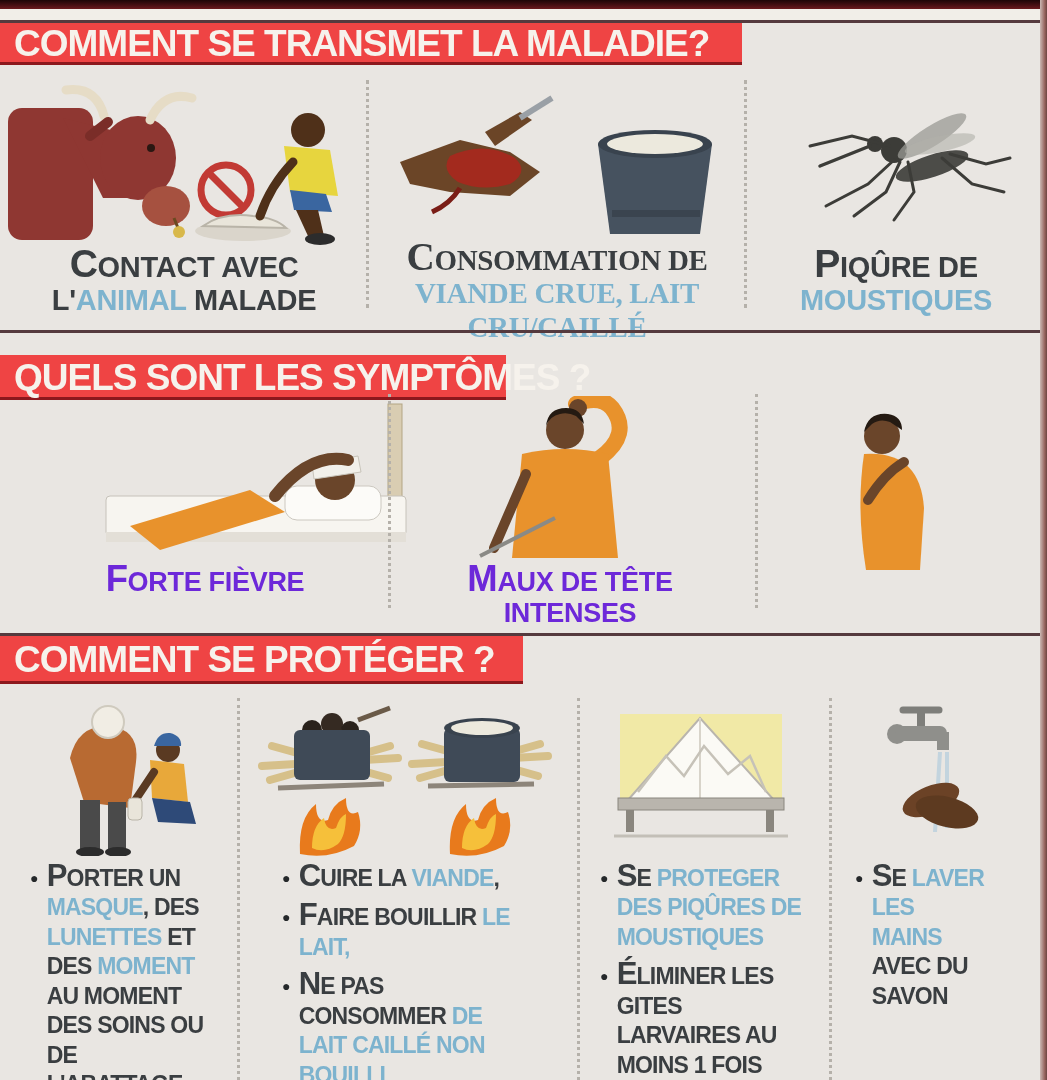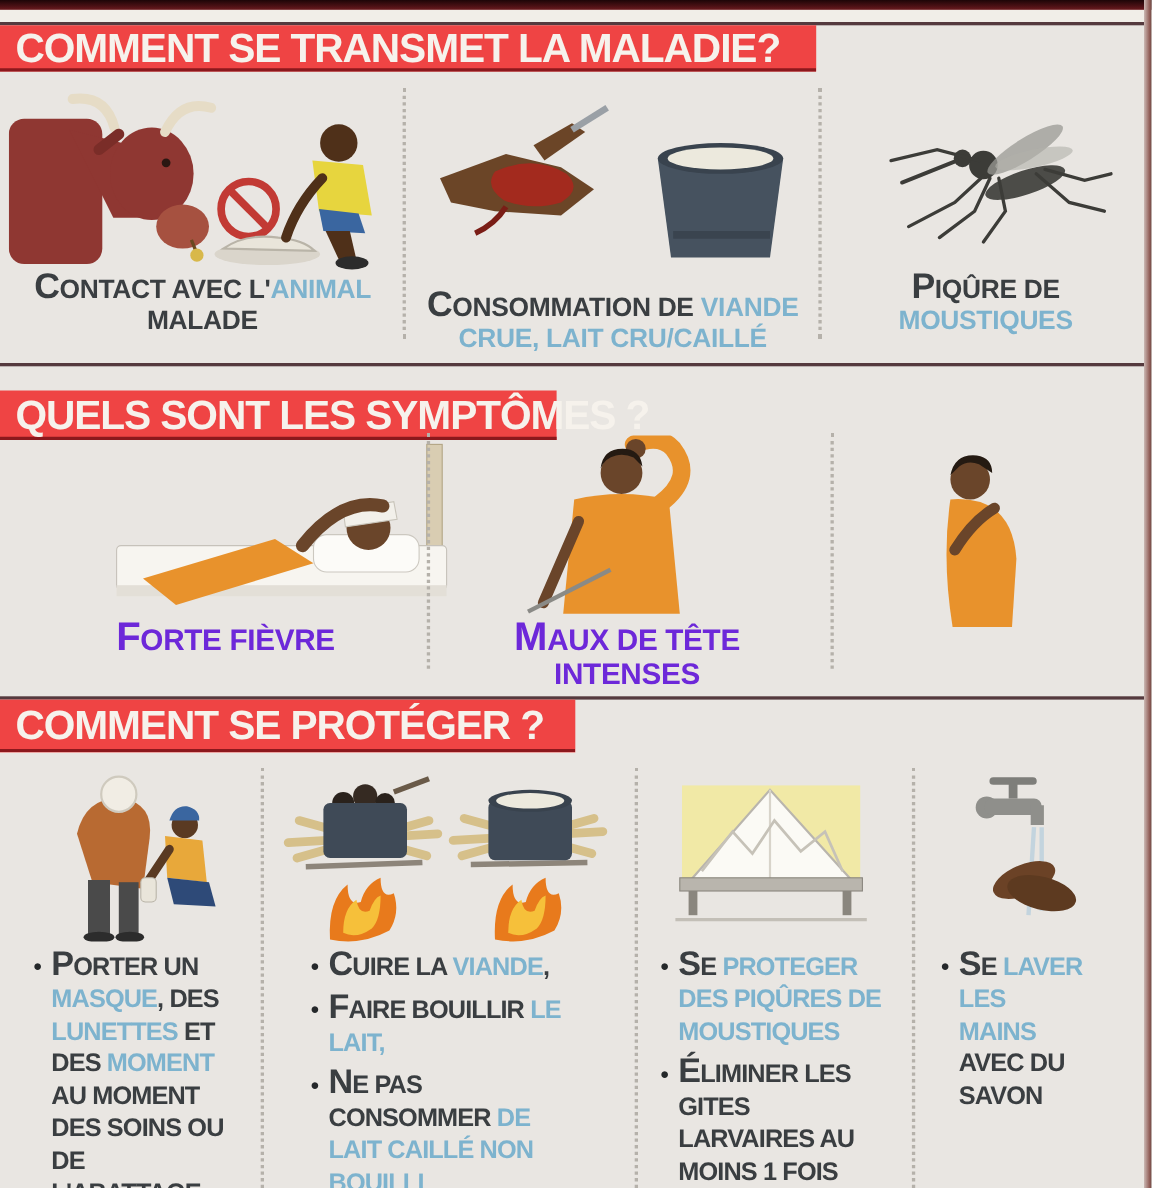--- a/index.html
+++ b/index.html
@@ -31,26 +31,26 @@
   .vdiv{position:absolute;width:0;border-left:3px dotted #b5b1aa;}
   .d1a{left:366px;top:80px;height:228px;}
   .d1b{left:744px;top:80px;height:228px;}
   .d2a{left:388px;top:394px;height:214px;}
   .d2b{left:755px;top:394px;height:214px;}
   .d3a{left:237px;top:698px;height:382px;}
   .d3b{left:577px;top:698px;height:382px;}
   .d3c{left:829px;top:698px;height:382px;}
   .illus{position:absolute;}
   .caption{
-    position:absolute;font-weight:bold;font-size:24px;letter-spacing:-0.3px;
+    position:absolute;font-weight:bold;font-size:29px;letter-spacing:-0.3px;
     text-align:center;line-height:1.15;
   }
   .caption.sym{font-size:27px;}
   .cap-1a{left:8px;top:248px;width:352px;}
-  .cap-1b{left:382px;top:264px;width:350px;}
+  .cap-1b{left:382px;top:241px;width:350px;font-family:Liberation Serif, serif;}
   .cap-1c{left:758px;top:248px;width:276px;}
   .cap-2a{left:55px;top:564px;width:300px;}
   .cap-2b{left:420px;top:564px;width:300px;}
   .cap-2c{left:790px;top:564px;width:220px;}
   .seg-d{color:#3a3e41;}
   .seg-b{color:#7db3ce;}
   .seg-s{color:#6d28d9;}
   .lead{font-size:1.35em;line-height:0.8;}
   .bullets{position:absolute;}
   .b-1{left:30px;top:864px;width:185px;}

